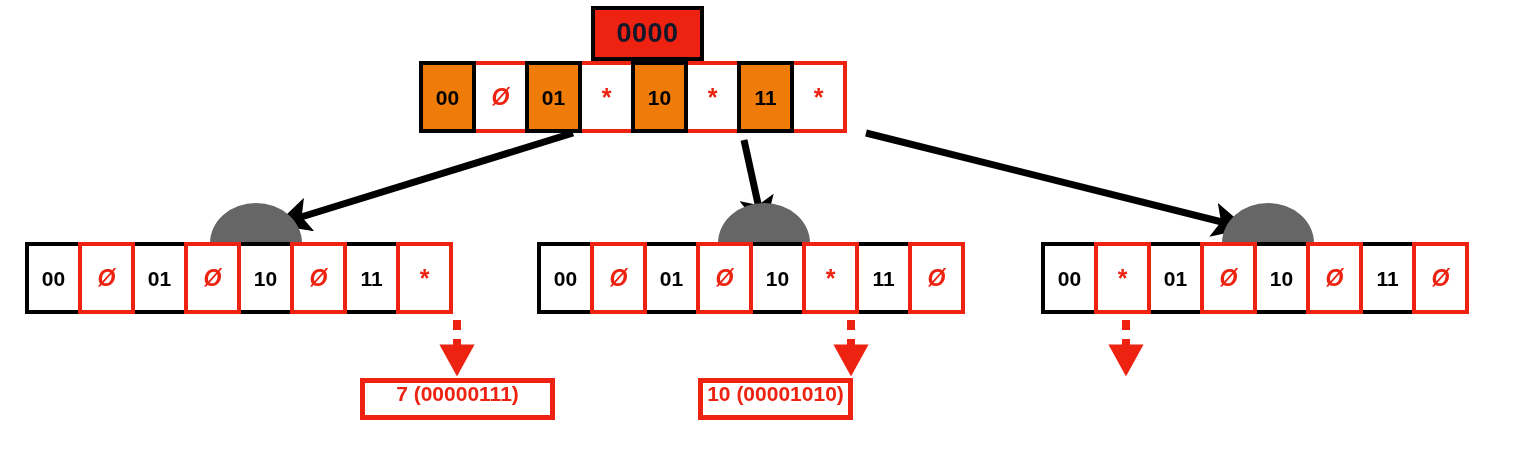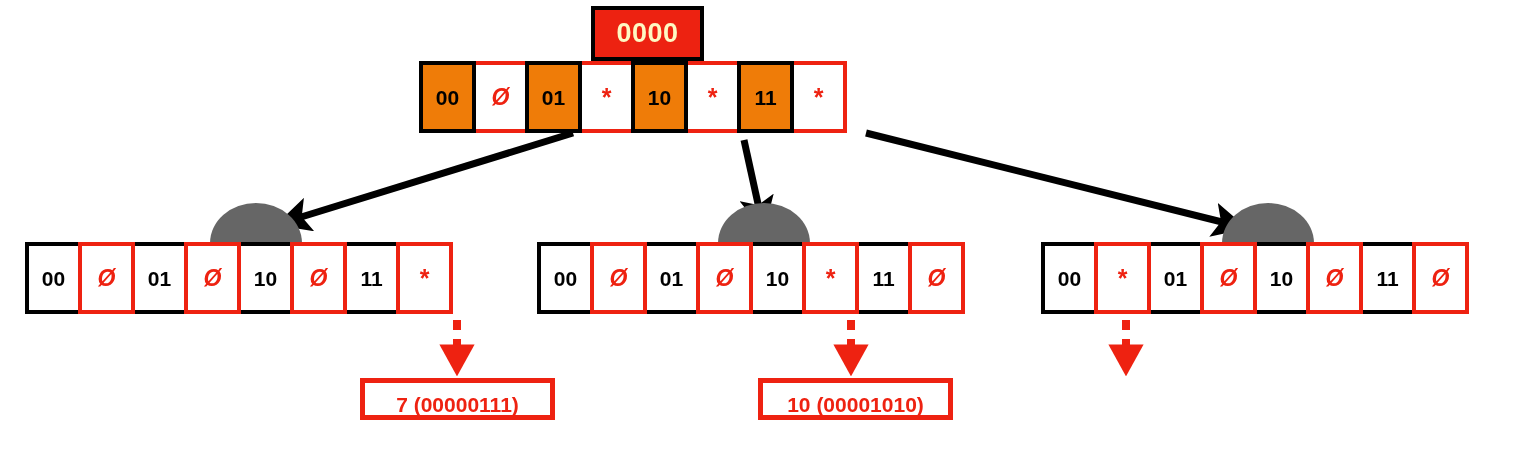--- a/index.html
+++ b/index.html
@@ -40,21 +40,21 @@
     position: absolute;
     box-sizing: border-box;
     background: #ED2211;
     border: 4px solid #000000;
     display: flex;
     align-items: center;
     justify-content: center;
     z-index: 4;
   }
   .root-header span {
-    color: #fef9c3;
+    color: #0f172a;
     font-size: 27px;
     font-weight: bold;
     letter-spacing: 0.5px;
     line-height: 1;
   }
 
   
   .node {
     position: absolute;
     display: flex;
@@ -111,21 +111,21 @@
   .glyph-null { font-style: italic; font-size: 23px; }
   .glyph-star { font-size: 25px; }
 
   
   .value-box {
     position: absolute;
     box-sizing: border-box;
     background: #ffffff;
     border: 5px solid #EE2211;
     display: flex;
-    align-items: flex-end;
+    align-items: flex-start;
     justify-content: center;
     z-index: 4;
   }
   .value-box span {
     color: #EE2211;
     font-size: 21px;
     font-weight: bold;
     line-height: 1;
     white-space: nowrap;
   }
@@ -249,21 +249,21 @@
       <span>11</span>
     </div>
     <div class="cell val-leaf" style="width:57px; height:72px;">
       <span class="glyph-null">Ø</span>
     </div>
   </div>
 
   <div class="value-box" style="left:360px; top:378px; width:195px; height:42px;">
     <span>7 (00000111)</span>
   </div>
-  <div class="value-box" style="left:758px; top:378px; width:195px; height:42px;">
+  <div class="value-box" style="left:698px; top:378px; width:155px; height:42px;">
     <span>10 (00001010)</span>
   </div>
 
   <svg id="edges" viewBox="0 0 1523 461" xmlns="http://www.w3.org/2000/svg">
     <defs>
       <marker id="ah-black" markerWidth="5" markerHeight="5" refX="3.6" refY="2.5" orient="auto" markerUnits="strokeWidth">
         <path d="M 0 0 L 5 2.5 L 0 5 L 1.1 2.5 Z" fill="#000000"></path>
       </marker>
       <marker id="ah-red" markerWidth="4" markerHeight="4.4" refX="3.2" refY="2.2" orient="auto" markerUnits="strokeWidth">
         <path d="M 0 0 L 4 2.2 L 0 4.4 Z" fill="#EE2211"></path>

